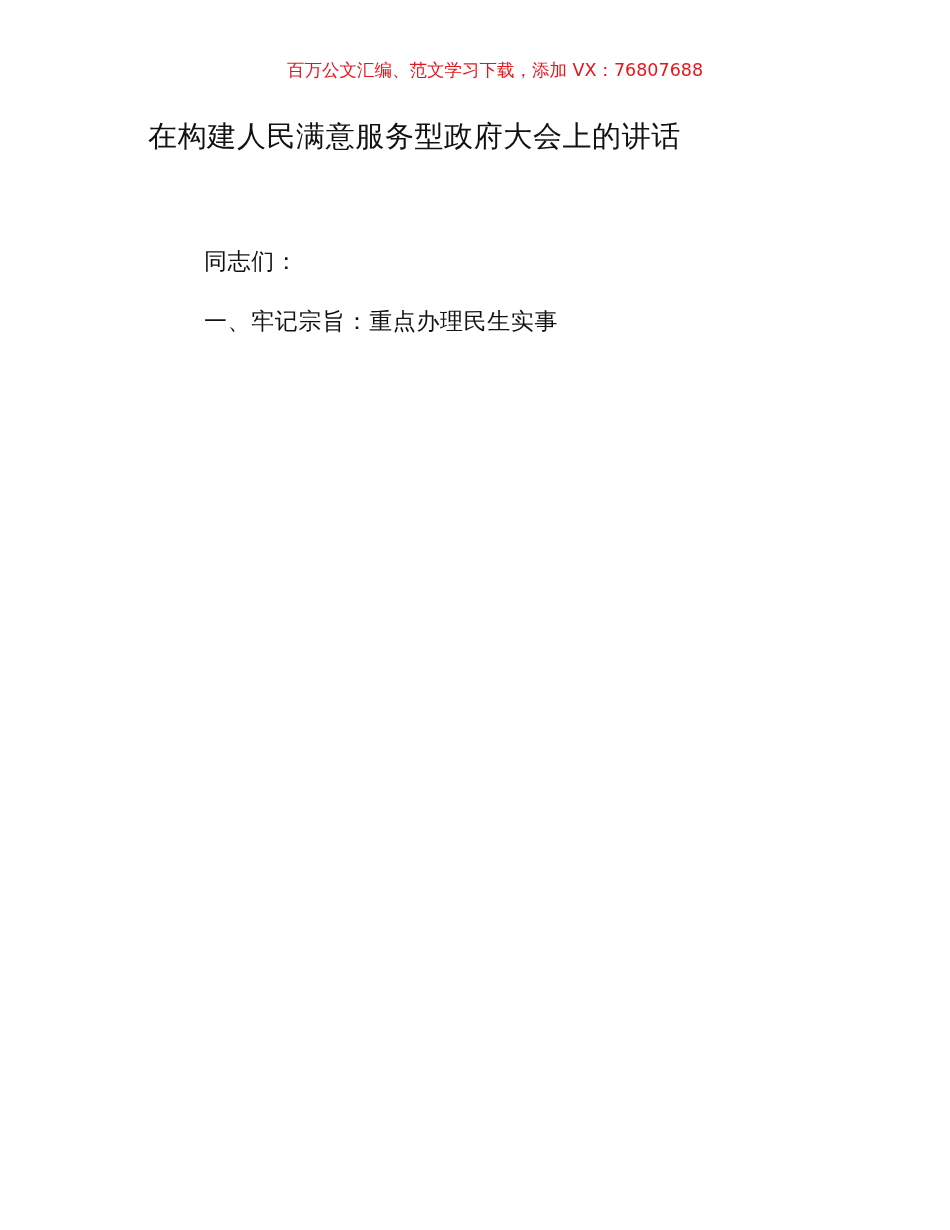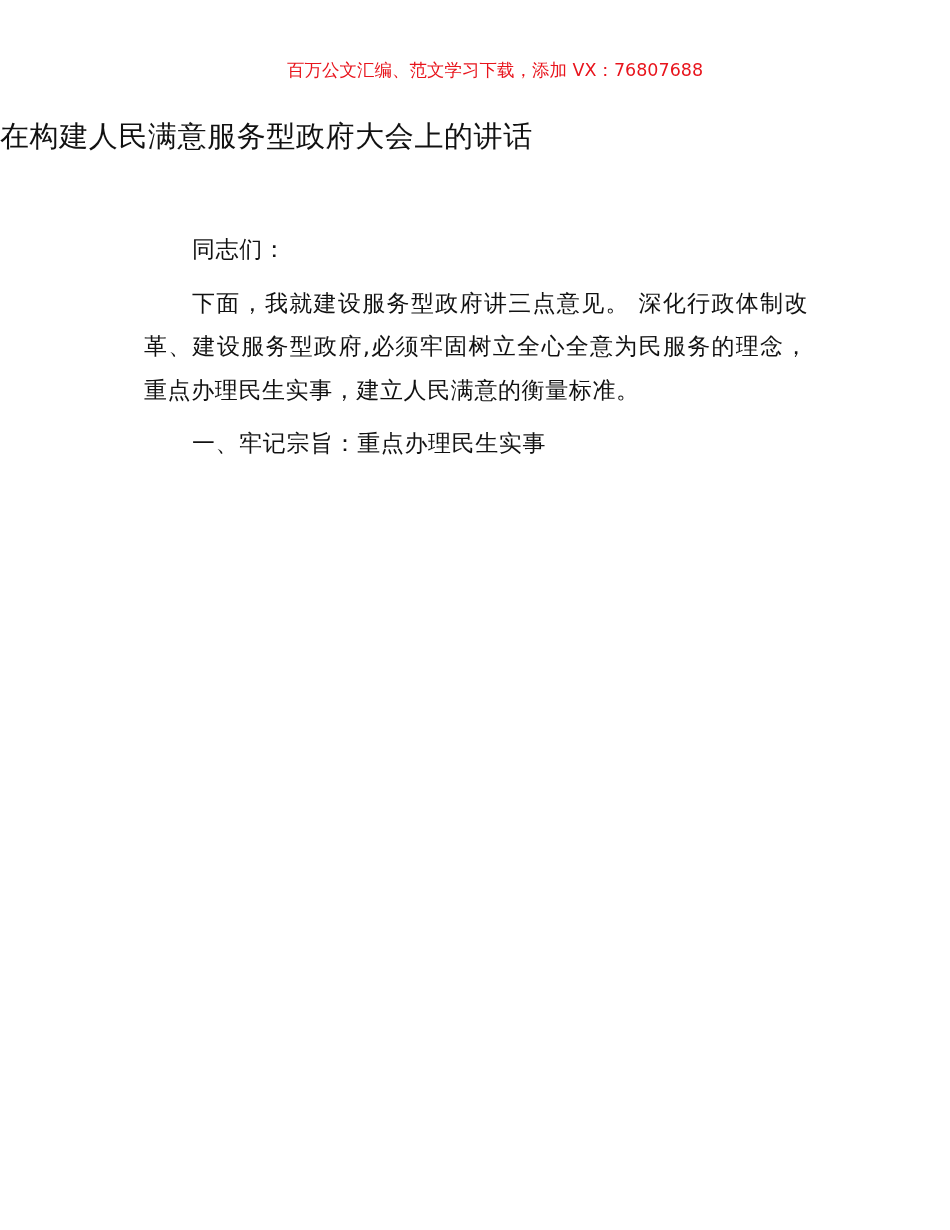--- a/index.html
+++ b/index.html
@@ -25,46 +25,46 @@
       line-height: 26px;
       color: #e8141c;
       letter-spacing: 0px;
       margin-left: 20px;
     }
     .title {
       position: absolute;
       top: 114px;
       left: 0;
       width: 829px;
+      text-align: center;
       font-size: 29px;
       line-height: 44px;
       color: #111111;
       letter-spacing: 0.6px;
     }
     .body {
       position: absolute;
       left: 140px;
       width: 672px;
       top: 224px;
       font-size: 23px;
       line-height: 43.6px;
       letter-spacing: 0.6px;
     }
     .para {
-      margin: 4px;
+      margin: 16px;
       text-indent: 48px;
       text-align: justify;
     }
     .para.greeting { margin-bottom: 10px; }
     .para.gap { margin-bottom: 10px; }
   </style>
 </head>
 <body>
 
 <div class="watermark">百万公文汇编、范文学习下载，添加 VX：76807688</div>
 
 <div class="title">在构建人民满意服务型政府大会上的讲话</div>
 
 <div class="body">
   <p class="para greeting">同志们：</p>
-  <p class="para gap">下面，我就建设服务型政府讲三点意见。 深化行政体制改革、建设服务型政府,必须牢固树立全心全意为民服务的理念，重点办理民生实事，建立人民满意的衡量标准。</p>
   <p class="para gap">一、牢记宗旨：重点办理民生实事</p>
 </div>
 
 </body></html>

